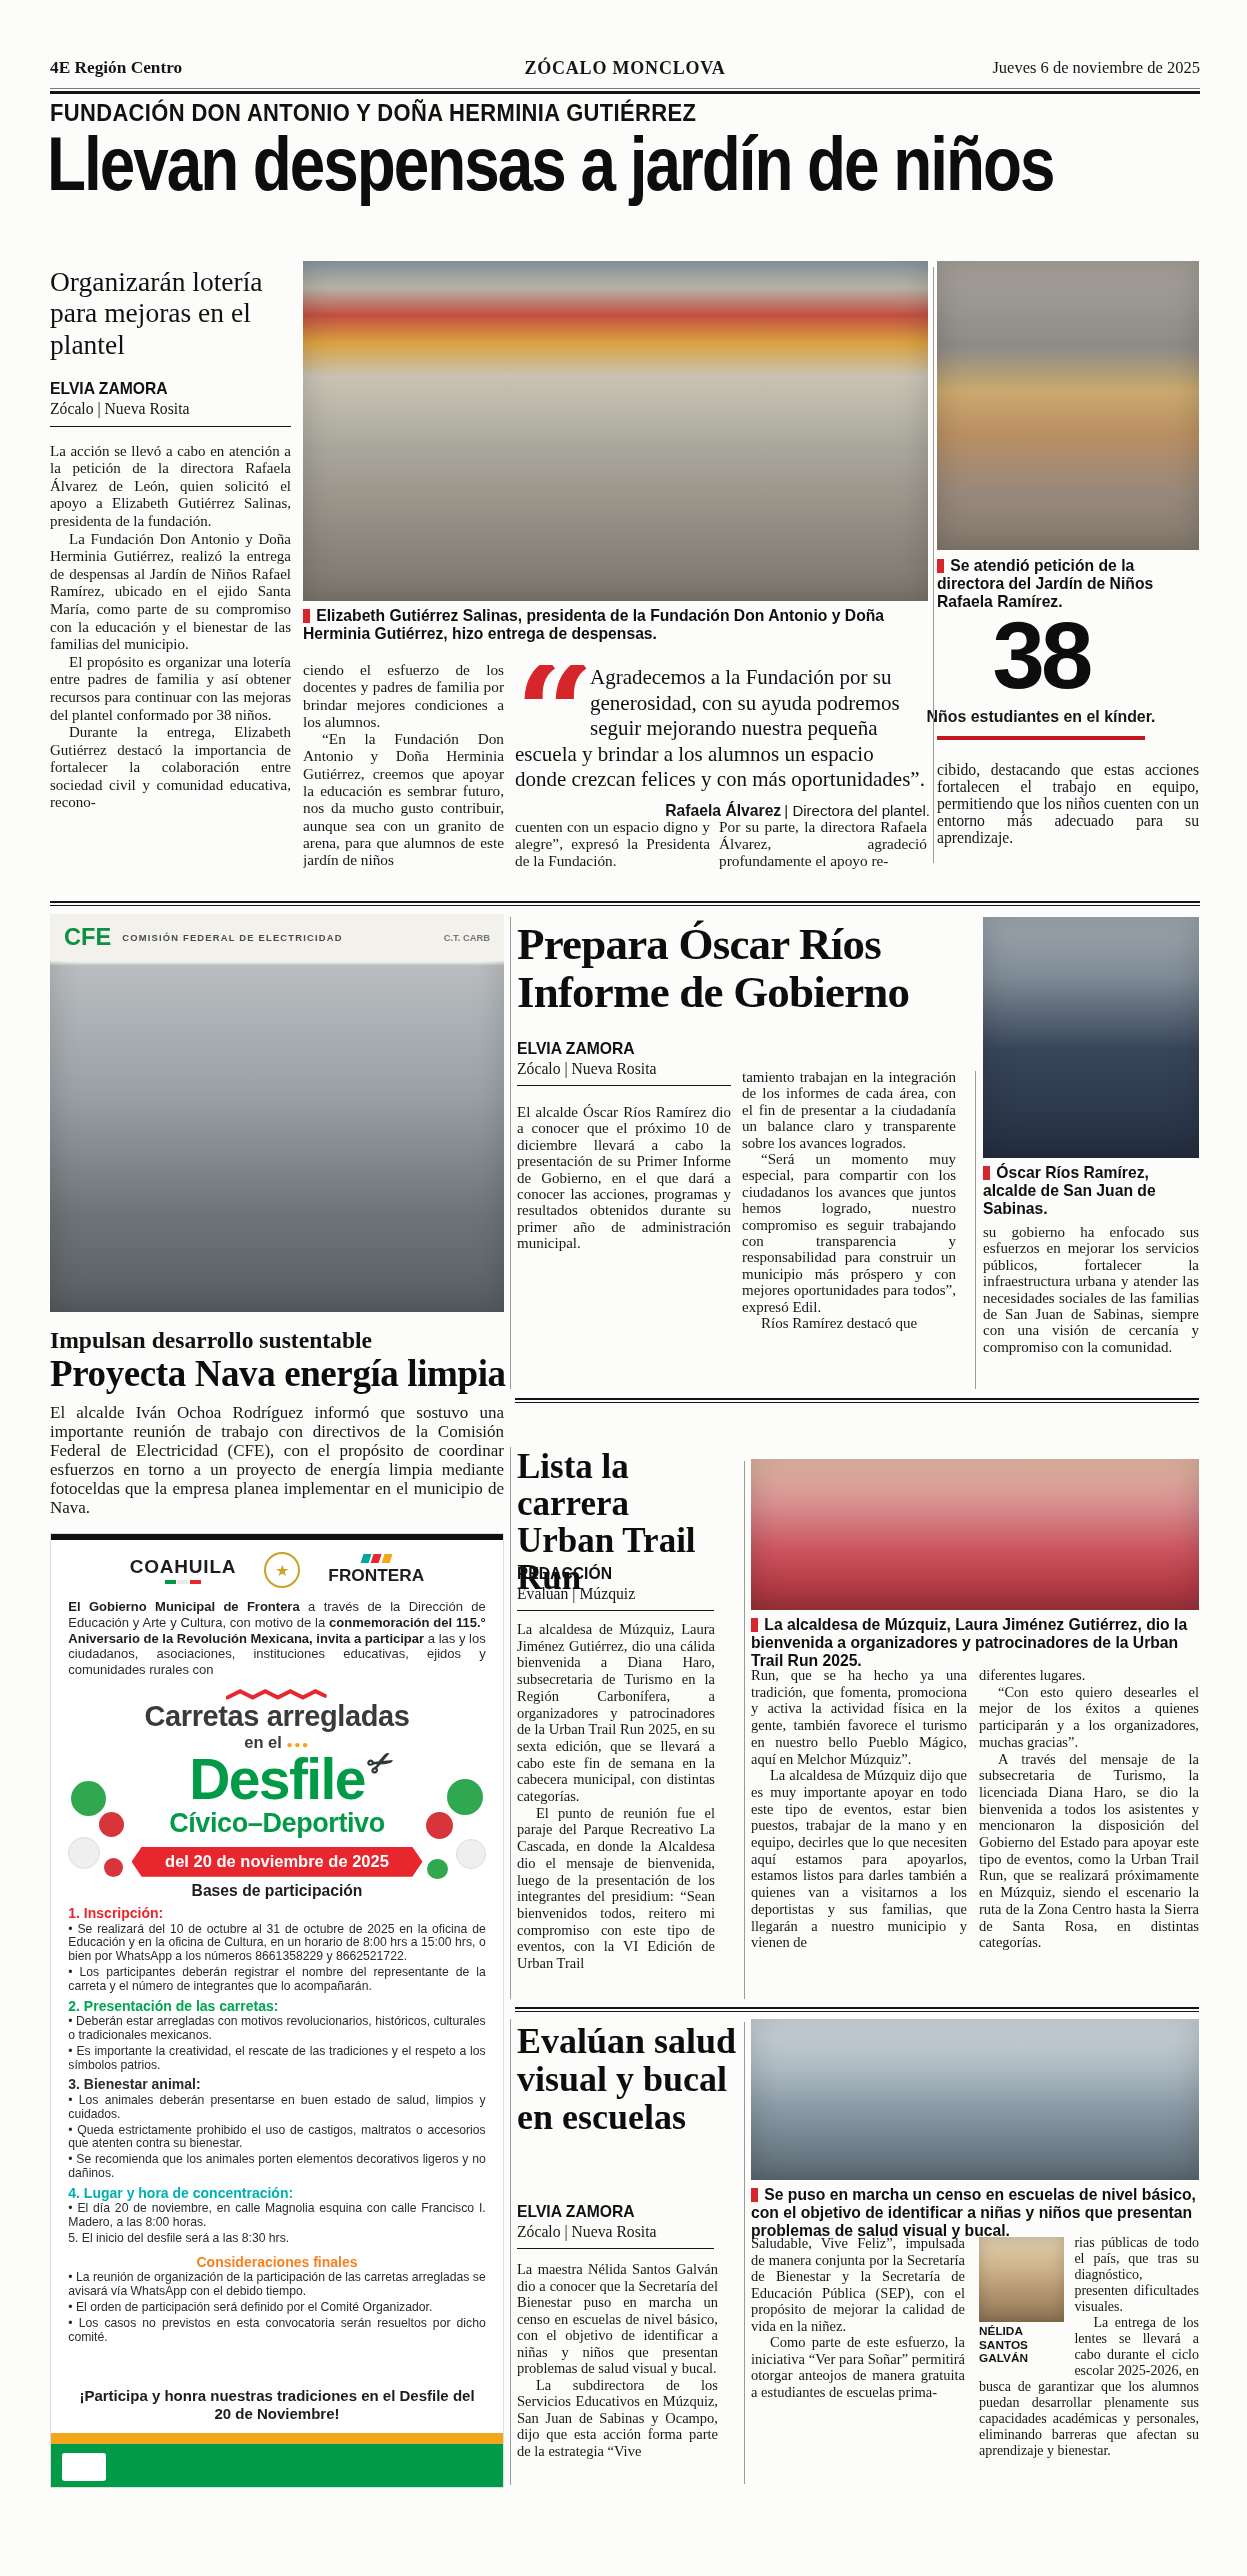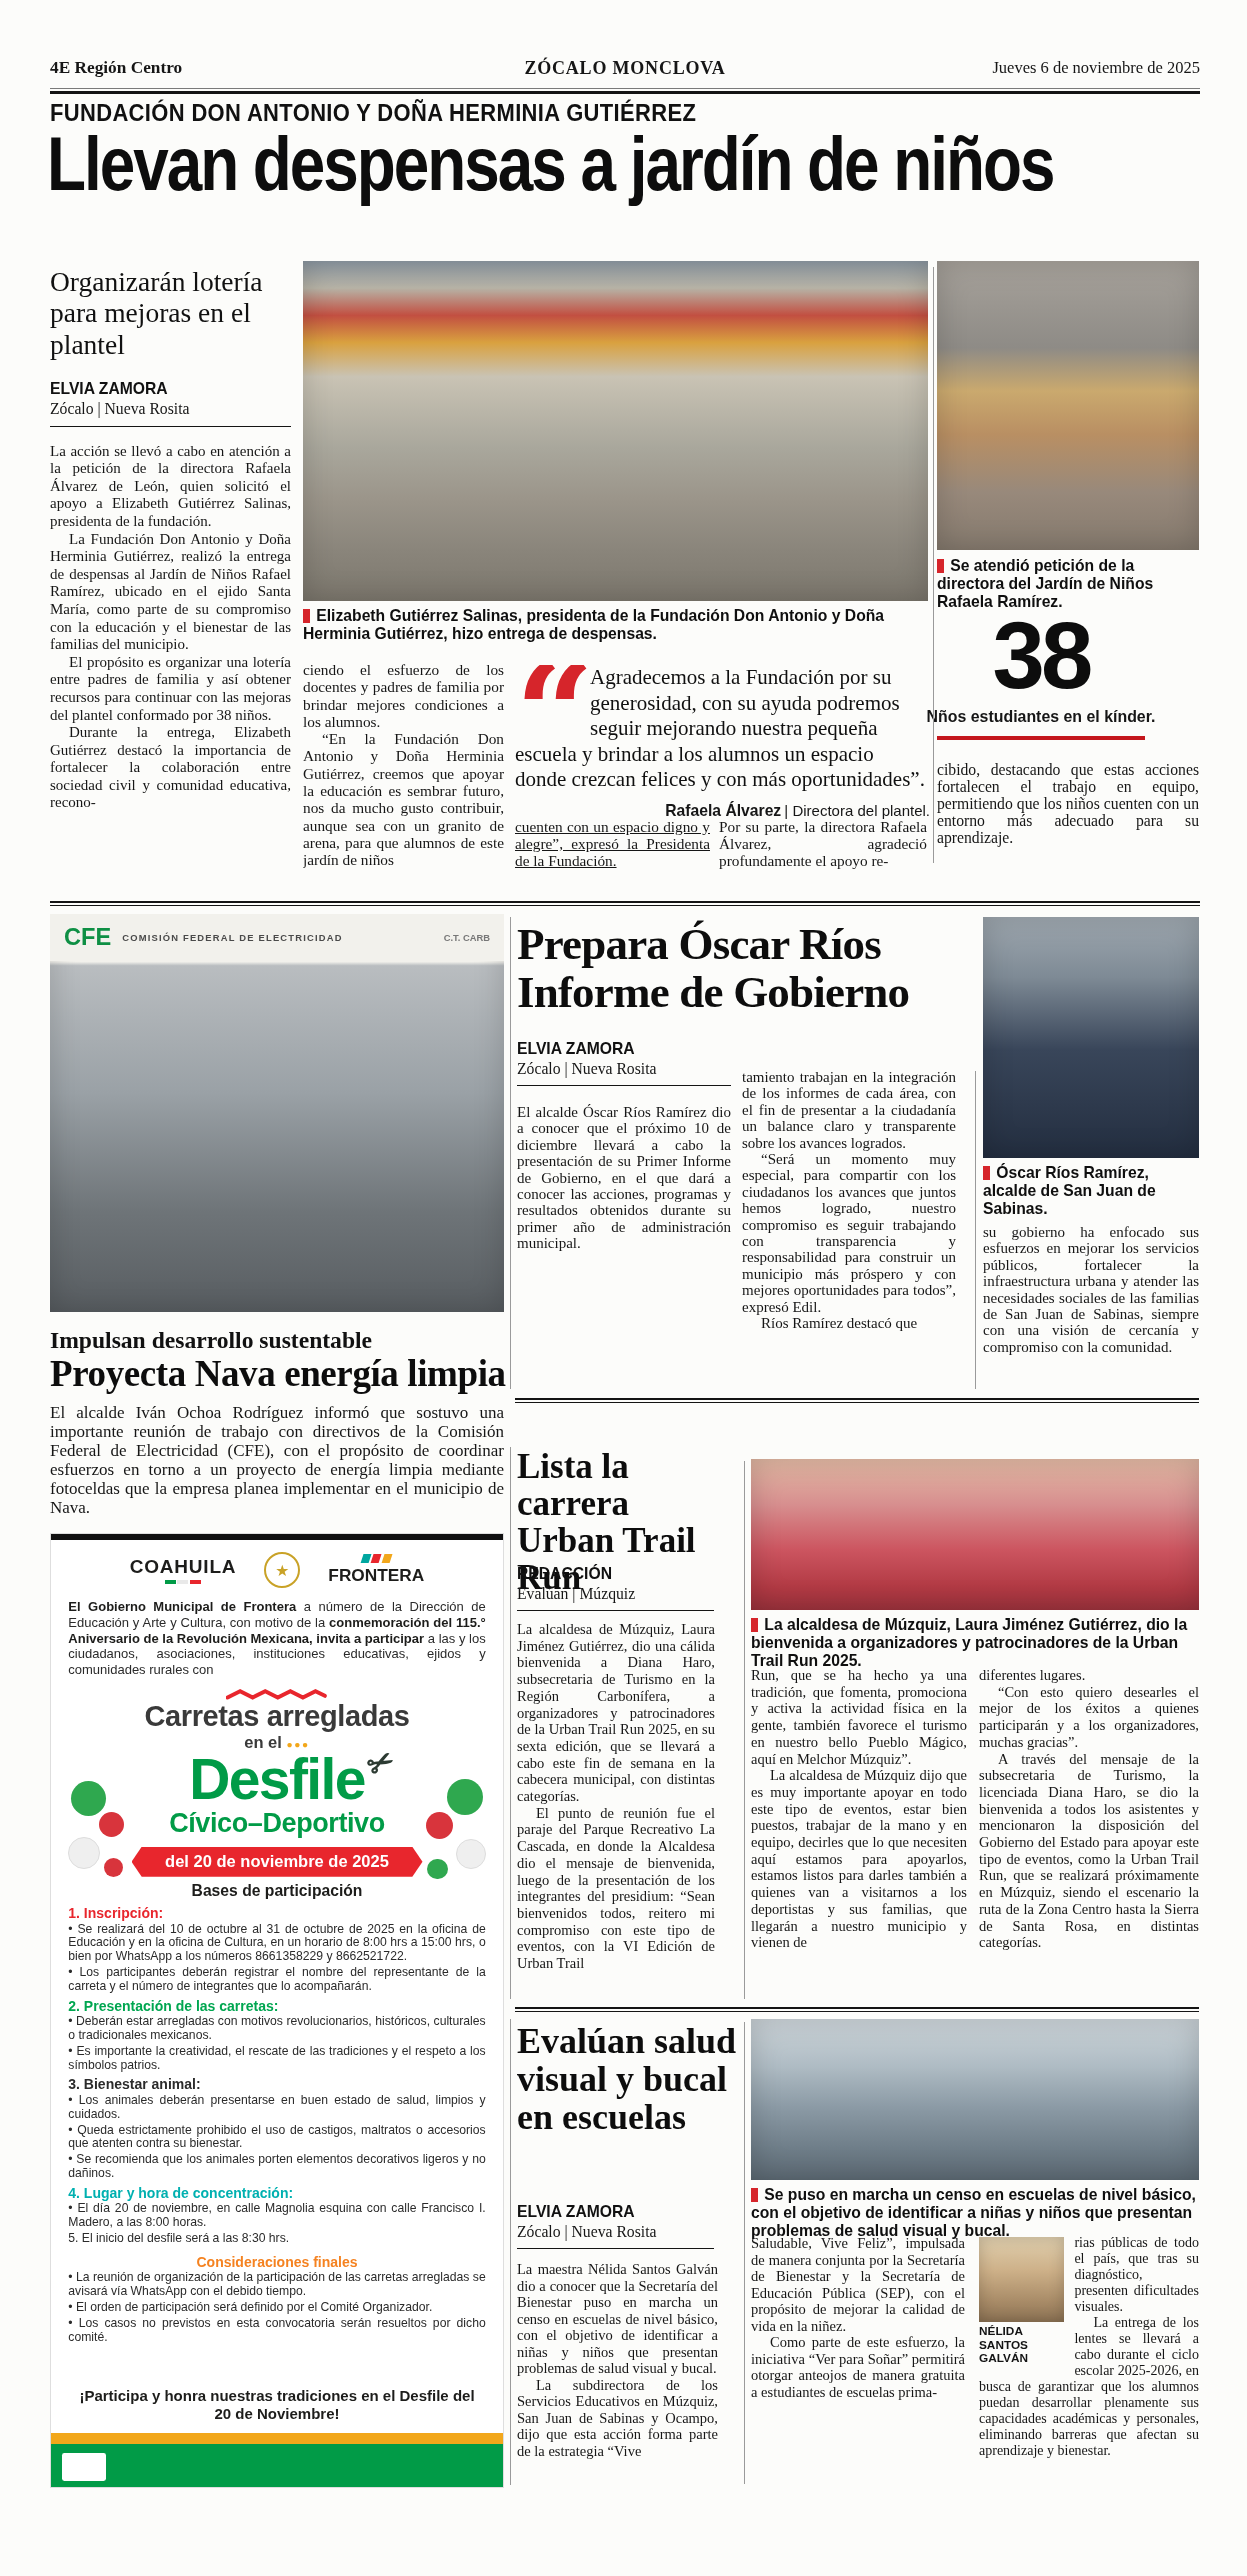--- a/index.html
+++ b/index.html
@@ -37,21 +37,21 @@
   .by-name{font:700 15.7px "Liberation Sans",sans-serif;color:#111;}
   .by-credit{font:400 15.7px "Liberation Serif",serif;margin-top:1.6px;}
   .by-rule{border-bottom:1.6px solid #141414;margin-top:7.9px;}
   .bodytext{margin-top:15.7px;font-size:15px;line-height:17.6px;text-align:justify;}
   .bodytext p{margin:0;}
   .bodytext p + p{text-indent:19px;}
   .col{position:absolute;text-align:justify;overflow:hidden;}
   .col p{margin:0;}
   .col p + p{text-indent:19px;}
   #s1-colA{left:303px;top:661px;width:201px;height:231px;font-size:15.3px;line-height:17.3px;}
-  #s1-colB{left:515px;top:818px;width:195px;height:75px;font-size:15.3px;line-height:17px;text-decoration:underline;}
+  #s1-colB{left:515px;top:818px;width:195px;height:75px;font-size:15.3px;line-height:17px;}
   #s1-colC{left:719px;top:818px;width:208px;height:75px;font-size:15.3px;line-height:17px;}
   #s1-colR{left:937px;top:761px;width:262px;height:104px;font-size:15.7px;line-height:17px;}
   
   .cap{position:absolute;font:700 15.7px/1.16 "Liberation Sans",sans-serif;color:#0f0f0f;}
   .capmark{display:inline-block;width:7px;height:13.4px;background:#d6252b;margin-right:6.3px;vertical-align:-1.6px;}
   #s1-capmain{left:303px;top:607px;width:625px;}
   #s1-capside{left:937px;top:557px;width:262px;}
   #s3-cap{left:983px;top:1164px;width:216px;}
   #s4-cap{left:751px;top:1616px;width:448px;}
   #s5-cap{left:751px;top:2186px;width:448px;}
@@ -293,21 +293,21 @@
         <div class="logo-badge">★</div>
         <div class="logo-frontera">
           <span class="lf-bars">
               <i></i>
               <i></i>
               <i></i>
             </span>
           <span>FRONTERA</span>
         </div>
       </div>
-      <p class="ad-intro"><b>El Gobierno Municipal de Frontera</b><span> a número de la Dirección de Educación y Arte y Cultura, con motivo de la </span><b>conmemoración del 115.° Aniversario de la Revolución Mexicana, invita a participar</b><span> a las y los ciudadanos, asociaciones, instituciones educativas, ejidos y comunidades rurales con</span></p>
+      <p class="ad-intro"><b>El Gobierno Municipal de Frontera</b><span> a través de la Dirección de Educación y Arte y Cultura, con motivo de la </span><b>conmemoración del 115.° Aniversario de la Revolución Mexicana, invita a participar</b><span> a las y los ciudadanos, asociaciones, instituciones educativas, ejidos y comunidades rurales con</span></p>
       <div class="ad-art">
         <span class="bl b1"></span>
         <span class="bl b2"></span>
         <span class="bl b3"></span>
         <span class="bl b4"></span>
         <span class="bl b5"></span>
         <span class="bl b6"></span>
         <span class="bl b7"></span>
         <span class="bl b8"></span>
         <svg class="zigzag" width="102" height="12.6" viewBox="0 0 130 16">

